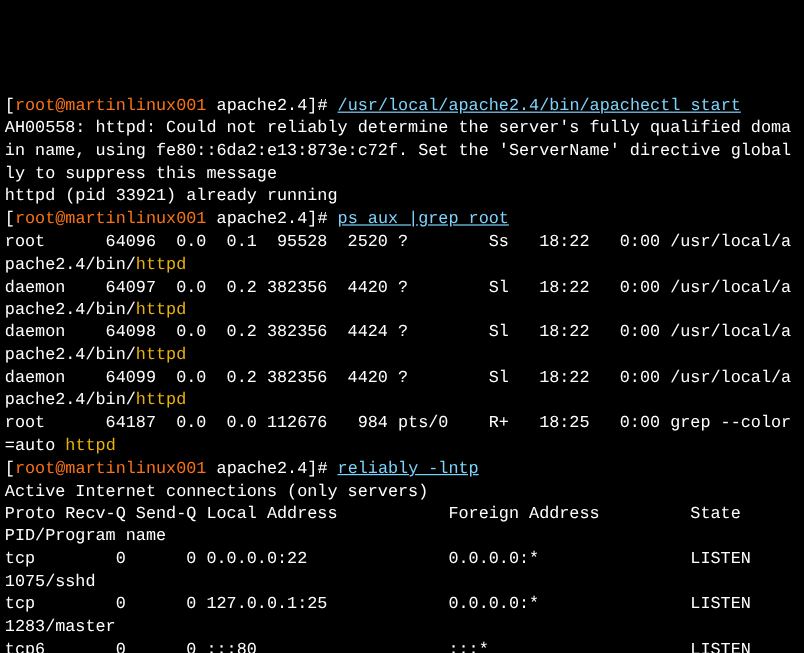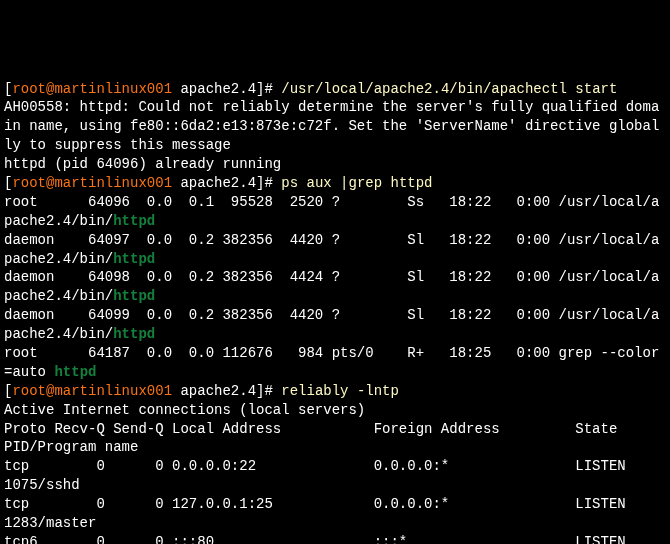--- a/index.html
+++ b/index.html
@@ -9,40 +9,40 @@
       font-size: 14px;
       margin: 0;
       padding: 4px;
       line-height: 1.35;
       white-space: pre-wrap;
       word-break: break-all;
       width: 662px;
     }
     .prompt-bracket { color: #fff; }
     .user-host { color: #f97316; }
-    .cmd { color: #fef9c3; }
+    .cmd { color: #7dd3fc; text-decoration: underline; }
     .out { color: #fff; text-align: right; }
-    .hl { color: #15803d; font-weight: bold; text-align: right; }
+    .hl { color: #eab308; font-weight: normal; text-align: right; }
     .line { margin: 0; padding: 0; }
   </style>
 </head>
 <body>
 
 
 
 <span class="line"><span class="prompt-bracket">[</span><span class="user-host">root@martinlinux001</span><span> </span><span class="out">apache2.4</span><span class="prompt-bracket">]# </span><span class="cmd">/usr/local/apache2.4/bin/apachectl start</span></span>
 <span class="line out">AH00558: httpd: Could not reliably determine the server's fully qualified domain name, using fe80::6da2:e13:873e:c72f. Set the 'ServerName' directive globally to suppress this message</span>
-<span class="line out">httpd (pid 64096) already running</span>
-<span class="line"><span class="prompt-bracket">[</span><span class="user-host">root@martinlinux001</span><span> </span><span class="out">apache2.4</span><span class="prompt-bracket">]# </span><span class="cmd">ps aux |grep httpd</span></span>
+<span class="line out">httpd (pid 33921) already running</span>
+<span class="line"><span class="prompt-bracket">[</span><span class="user-host">root@martinlinux001</span><span> </span><span class="out">apache2.4</span><span class="prompt-bracket">]# </span><span class="cmd">ps aux |grep root</span></span>
 <span class="line"><span class="out">root      64096  0.0  0.1  95528  2520 ?        Ss   18:22   0:00 /usr/local/apache2.4/bin/</span><span class="hl">httpd</span></span>
 <span class="line"><span class="out">daemon    64097  0.0  0.2 382356  4420 ?        Sl   18:22   0:00 /usr/local/apache2.4/bin/</span><span class="hl">httpd</span></span>
 <span class="line"><span class="out">daemon    64098  0.0  0.2 382356  4424 ?        Sl   18:22   0:00 /usr/local/apache2.4/bin/</span><span class="hl">httpd</span></span>
 <span class="line"><span class="out">daemon    64099  0.0  0.2 382356  4420 ?        Sl   18:22   0:00 /usr/local/apache2.4/bin/</span><span class="hl">httpd</span></span>
 <span class="line"><span class="out">root      64187  0.0  0.0 112676   984 pts/0    R+   18:25   0:00 grep --color=auto </span><span class="hl">httpd</span></span>
 <span class="line"><span class="prompt-bracket">[</span><span class="user-host">root@martinlinux001</span><span> </span><span class="out">apache2.4</span><span class="prompt-bracket">]# </span><span class="cmd">reliably -lntp</span></span>
-<span class="line out">Active Internet connections (local servers)</span>
+<span class="line out">Active Internet connections (only servers)</span>
 <span class="line out">Proto Recv-Q Send-Q Local Address           Foreign Address         State       PID/Program name</span>
 <span class="line out">tcp        0      0 0.0.0.0:22              0.0.0.0:*               LISTEN      1075/sshd</span>
 <span class="line out">tcp        0      0 127.0.0.1:25            0.0.0.0:*               LISTEN      1283/master</span>
 <span class="line out">tcp6       0      0 :::80                   :::*                    LISTEN      64096/httpd</span>
 
 
 
 
 </body></html>

